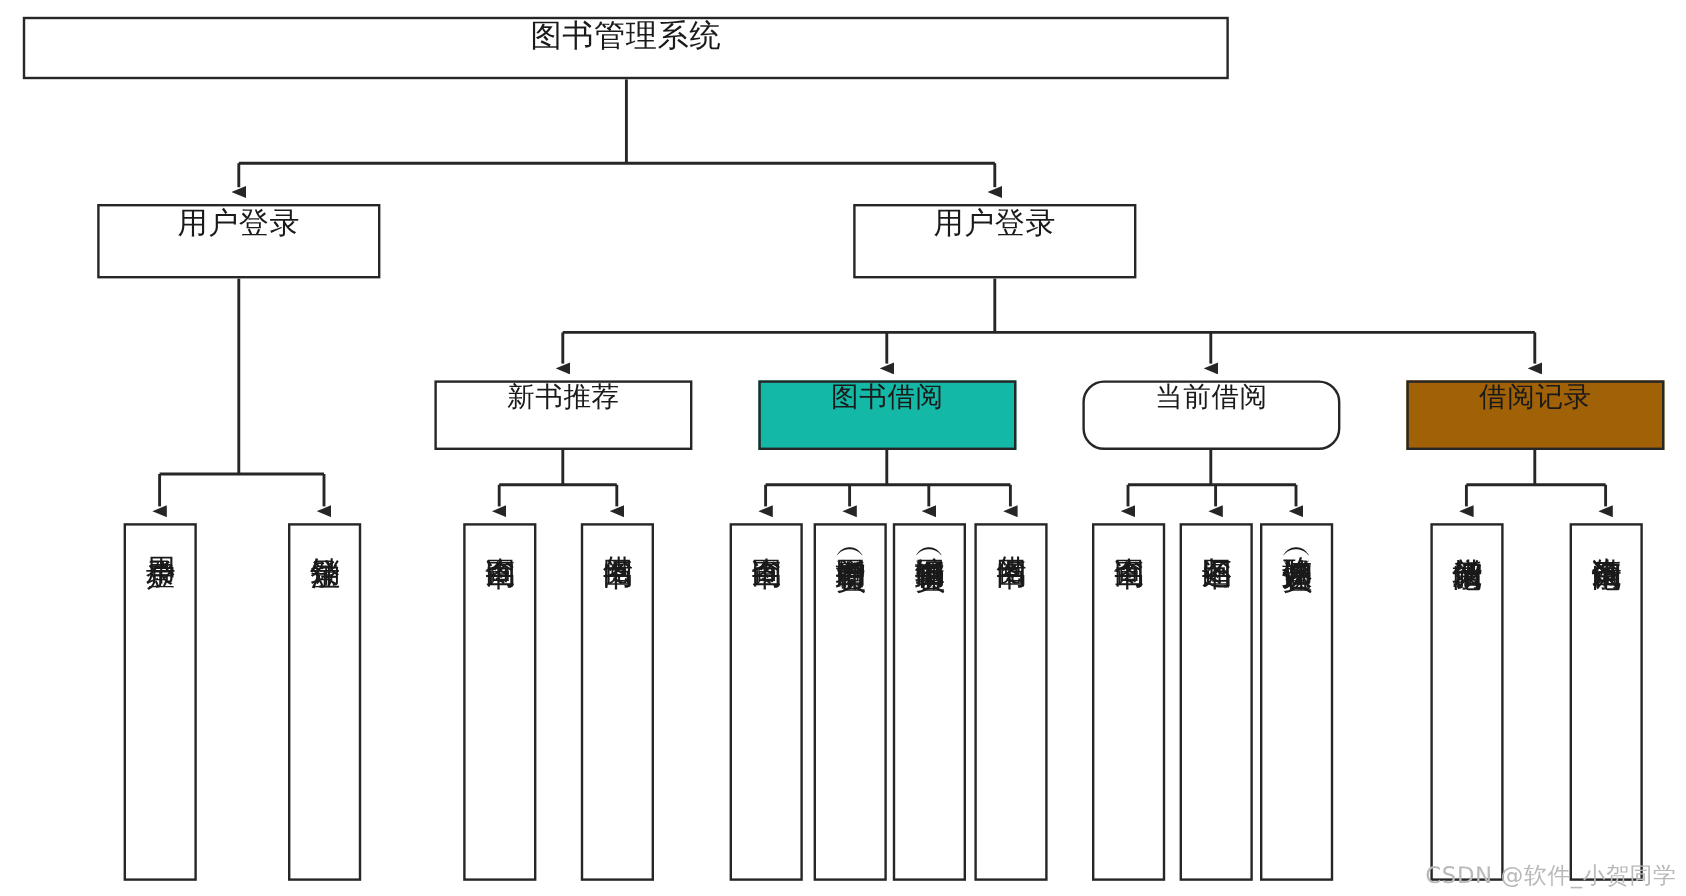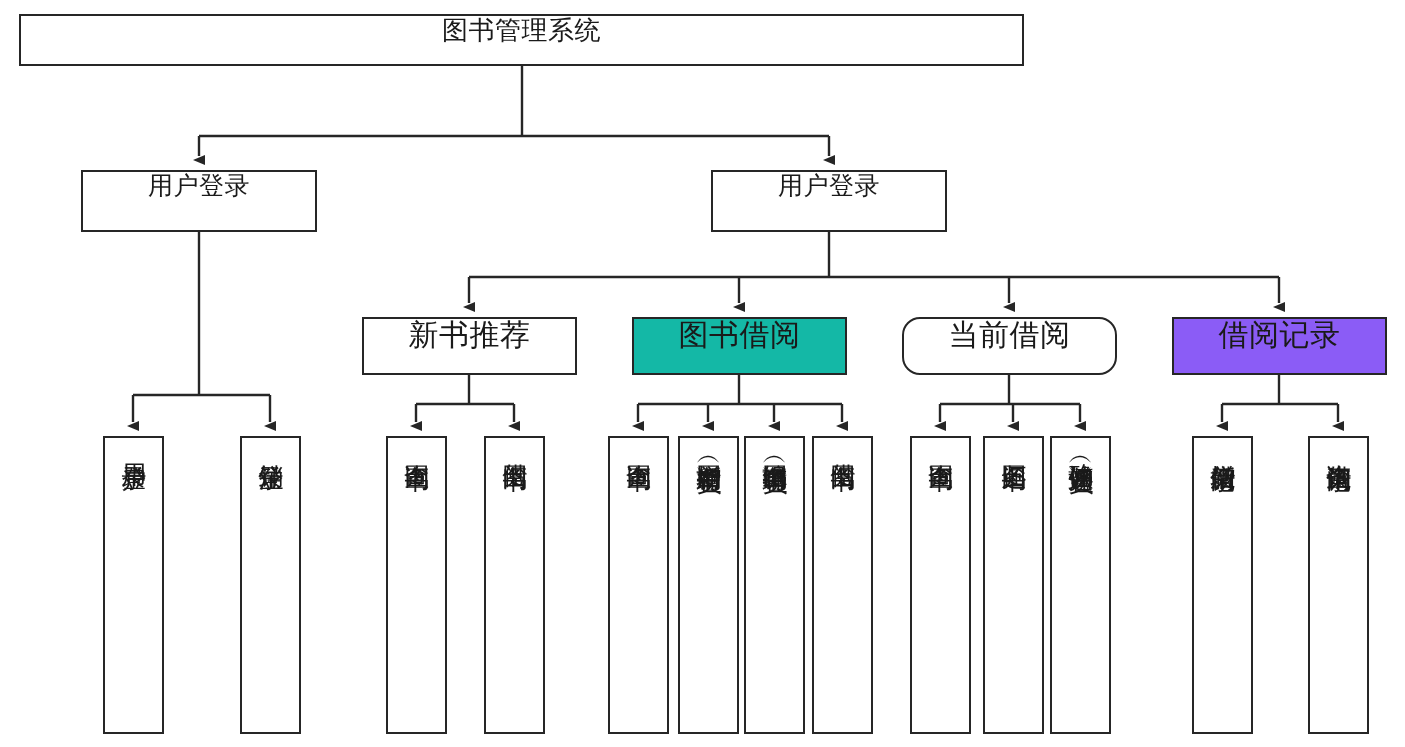--- a/index.html
+++ b/index.html
@@ -51,21 +51,21 @@
   }
   .node.vertical .node-label {
     writing-mode: vertical-rl;
     text-orientation: upright;
     font-size: 25px;
     line-height: 1.12;
     letter-spacing: 1px;
   }
   .node.level0 .node-label { font-size: 26px; }
   .node.level1 .node-label { font-size: 25px; }
-  .node.level2 .node-label { font-size: 30px; }
+  .node.level2 .node-label { font-size: 23px; }
   .watermark {
     position: absolute;
     right: 8px;
     bottom: 4px;
     font-size: 19px;
     color: #b9b9b9;
     letter-spacing: 0.5px;
     white-space: nowrap;
     font-family: "DejaVu Sans", "Liberation Sans", sans-serif;
   }
@@ -129,21 +129,21 @@
       </div>
       <div class="node level2 horizontal" id="node-newbook" style="left: 362px; top: 317px; width: 215px; height: 58px; border-color: rgb(38, 38, 38); background: rgb(255, 255, 255); color: rgb(26, 26, 26);">
         <span class="node-label">新书推荐</span>
       </div>
       <div class="node level2 horizontal" id="node-borrow" style="left: 632px; top: 317px; width: 215px; height: 58px; border-color: rgb(38, 38, 38); background: #14b8a6; color: rgb(26, 26, 26);">
         <span class="node-label">图书借阅</span>
       </div>
       <div class="node level2 horizontal" id="node-current" style="left: 902px; top: 317px; width: 215px; height: 58px; border-color: rgb(38, 38, 38); background: rgb(255, 255, 255); color: rgb(26, 26, 26); border-radius: 18px;">
         <span class="node-label">当前借阅</span>
       </div>
-      <div class="node level2 horizontal" id="node-record" style="left: 1172px; top: 317px; width: 215px; height: 58px; border-color: rgb(38, 38, 38); background: #8b5cf6; color: rgb(26, 26, 26);">
+      <div class="node level2 horizontal" id="node-record" style="left: 1172px; top: 317px; width: 215px; height: 58px; border-color: rgb(38, 38, 38); background: #a16207; color: rgb(26, 26, 26);">
         <span class="node-label">借阅记录</span>
       </div>
       <div class="node level3 vertical" id="node-l_login" style="left: 103px; top: 436px; width: 61px; height: 298px; border-color: rgb(38, 38, 38); background: rgb(255, 255, 255); color: rgb(26, 26, 26);">
         <span class="node-label">用户登录</span>
       </div>
       <div class="node level3 vertical" id="node-l_logout" style="left: 240px; top: 436px; width: 61px; height: 298px; border-color: rgb(38, 38, 38); background: rgb(255, 255, 255); color: rgb(26, 26, 26);">
         <span class="node-label">注销登录</span>
       </div>
       <div class="node level3 vertical" id="node-l_query1" style="left: 386px; top: 436px; width: 61px; height: 298px; border-color: rgb(38, 38, 38); background: rgb(255, 255, 255); color: rgb(26, 26, 26);">
         <span class="node-label">查询图书</span>
@@ -173,13 +173,14 @@
         <span class="node-label">确认归还（管理员）</span>
       </div>
       <div class="node level3 vertical" id="node-l_addrec" style="left: 1192px; top: 436px; width: 61px; height: 298px; border-color: rgb(38, 38, 38); background: rgb(255, 255, 255); color: rgb(26, 26, 26);">
         <span class="node-label">新增借阅记录</span>
       </div>
       <div class="node level3 vertical" id="node-l_queryrec" style="left: 1308px; top: 436px; width: 61px; height: 298px; border-color: rgb(38, 38, 38); background: rgb(255, 255, 255); color: rgb(26, 26, 26);">
         <span class="node-label">查询借阅记录</span>
       </div>
     </div>
 
+  <div class="watermark">CSDN @软件_小贺同学</div>
 </div>
 
 </body></html>

